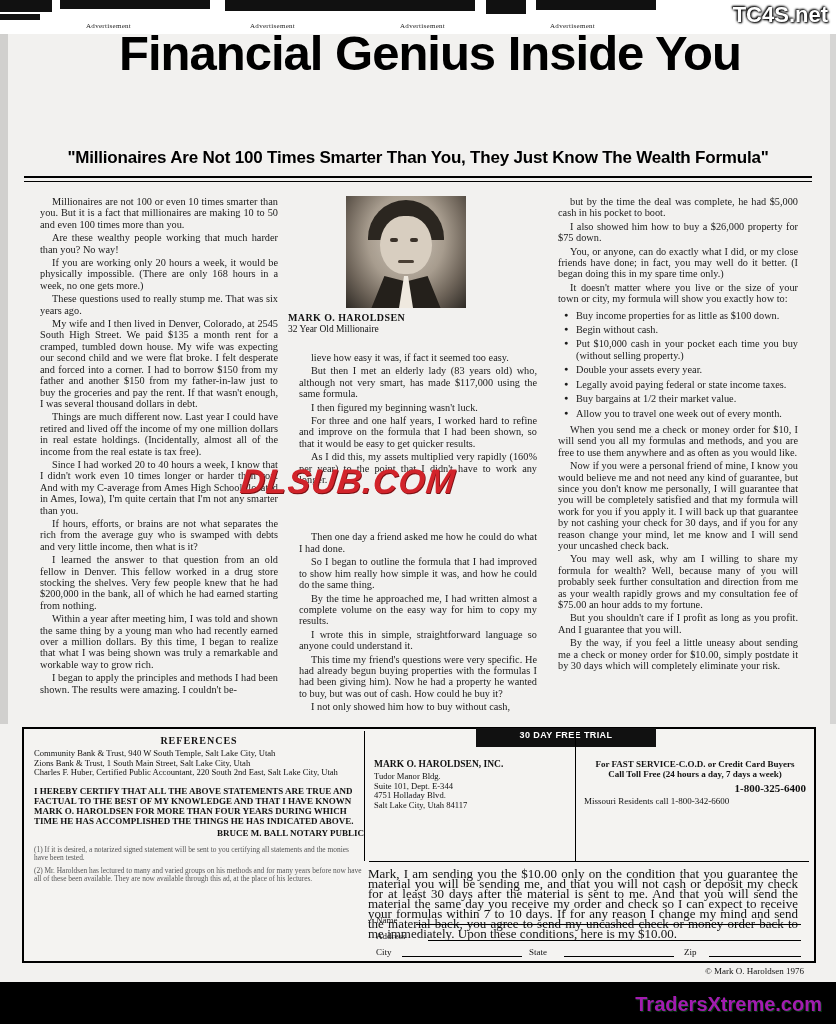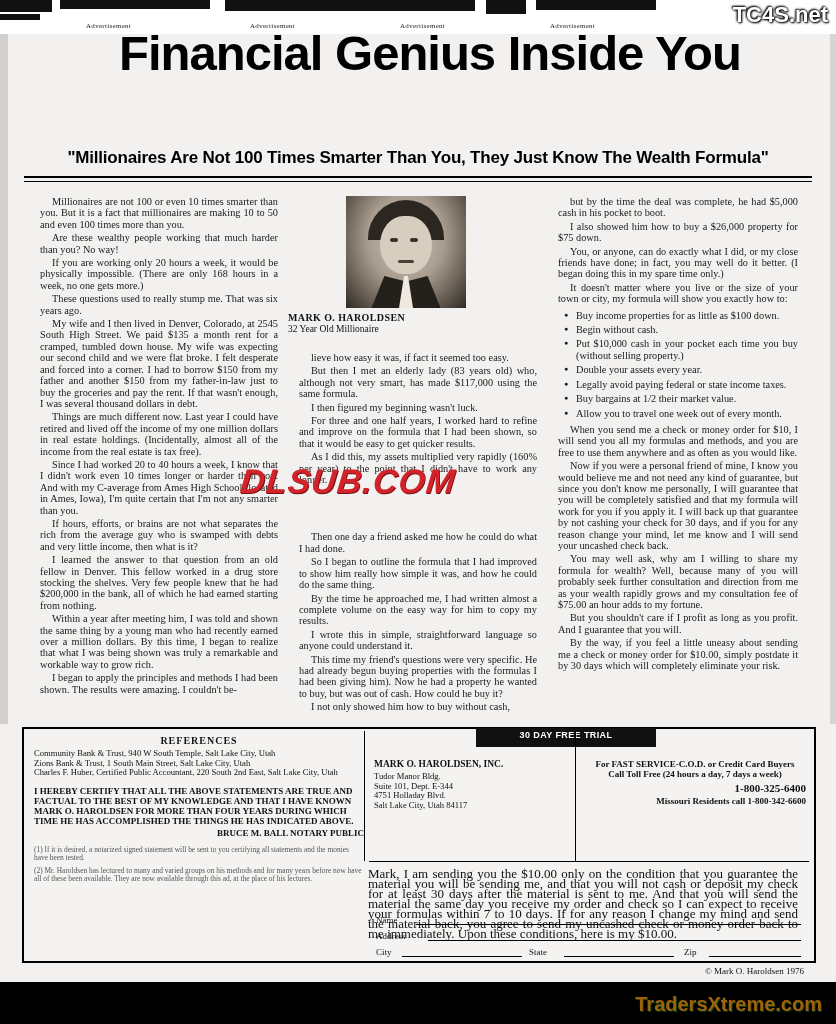--- a/index.html
+++ b/index.html
@@ -79,21 +79,21 @@
   .hline{position:absolute;background:#000;height:1px;}
   .order-text{position:absolute;left:344px;top:140px;width:430px;font-size:13px;line-height:10px;
               text-align:justify;}
   .fld{position:absolute;font-size:9px;}
   .fldline{position:absolute;border-bottom:1px solid #000;height:1px;}
   .copyright{position:absolute;right:16px;bottom:6px;font-size:9px;}
 
   
   .bottombar{position:absolute;left:0;bottom:0;width:836px;height:42px;background:#000;}
   .wm-bottom{position:absolute;right:14px;bottom:8px;font-family:"Liberation Sans",sans-serif;
-             font-weight:bold;font-size:20px;color:#a16207;
+             font-weight:bold;font-size:20px;color:#a21caf;
              text-shadow:1px 1px 0 #063d12;}
   .edge{position:absolute;background:#111;}
 </style>
 </head>
 <body>
 
 <div class="page">
 
   <div class="topstrip">
     <div class="blot" style="left:0;top:0;width:52px;height:12px;"></div>
@@ -203,21 +203,21 @@
       <div class="cpn-small" style="margin-top:3px;">Tudor Manor Bldg.</div>
       <div class="cpn-small">Suite 101, Dept. E-344</div>
       <div class="cpn-small">4751 Holladay Blvd.</div>
       <div class="cpn-small">Salt Lake City, Utah 84117</div>
     </div>
 
     <div class="cpn-col3">
       <div style="font-weight:bold;font-size:9px;text-align:center;">For FAST SERVICE-C.O.D. or Credit Card Buyers</div>
       <div style="font-weight:bold;font-size:9px;text-align:center;">Call Toll Free (24 hours a day, 7 days a week)</div>
       <div style="font-weight:bold;font-size:11px;text-align:right;margin-top:3px;">1-800-325-6400</div>
-      <div style="font-weight:bold;font-size:9px;text-align:right;margin-top:2px;">Missouri Residents call 1-800-342-6600</div>
+      <div style="font-weight:normal;font-size:9px;margin-top:2px;">Missouri Residents call 1-800-342-6600</div>
     </div>
 
     <div class="order-text">Mark, I am sending you the $10.00 only on the condition that you guarantee the material you will be sending me, and that you will not cash or deposit my check for at least 30 days after the material is sent to me. And that you will send the material the same day you receive my order and check so I can expect to receive your formulas within 7 to 10 days. If for any reason I change my mind and send the material back, you agree to send my uncashed check or money order back to me immediately. Upon these conditions, here is my $10.00.</div>
 
     <div class="fld" style="left:352px;top:186px;">Name</div>
     <div class="fldline" style="left:392px;top:194px;width:385px;"></div>
 
     <div class="fld" style="left:352px;top:202px;">Address</div>
     <div class="fldline" style="left:404px;top:210px;width:373px;"></div>
 

